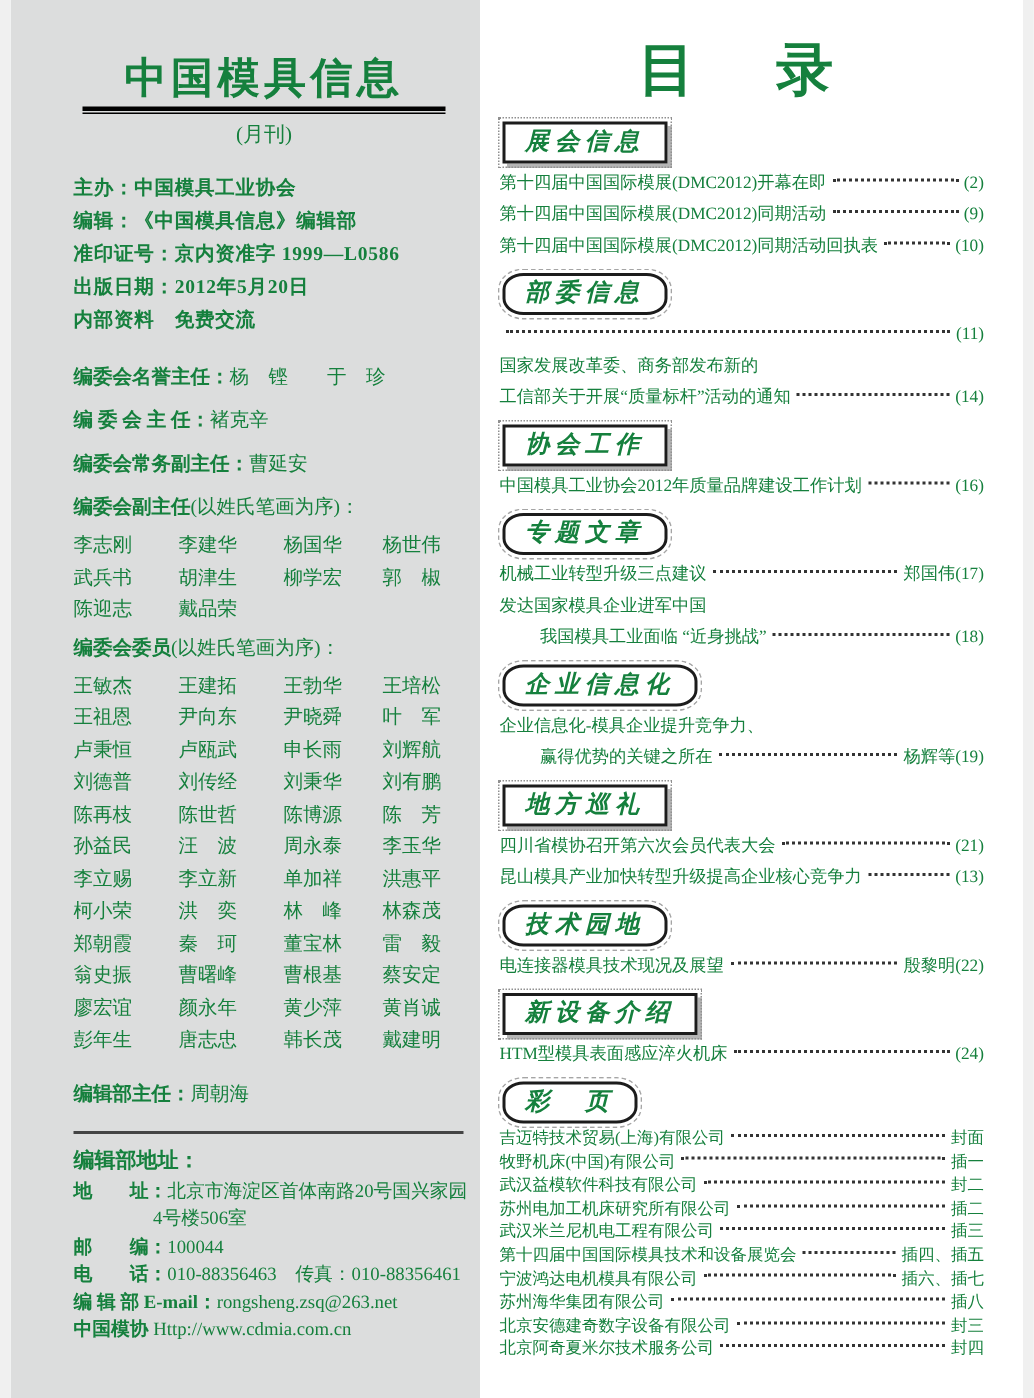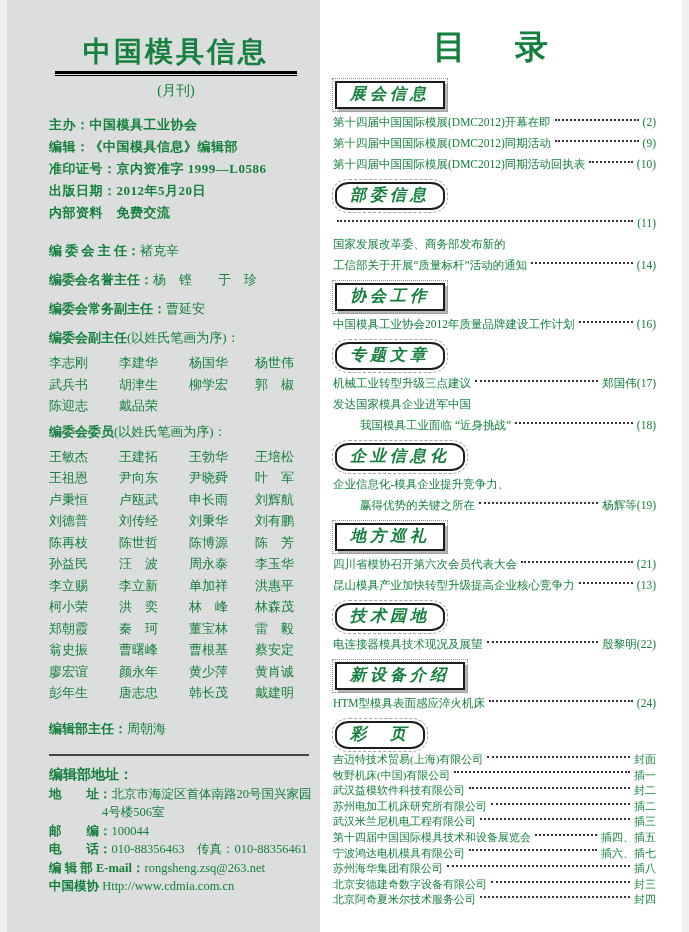--- a/index.html
+++ b/index.html
@@ -41,21 +41,21 @@
   .addr-header { font-size:14px; font-weight:bold; line-height:20px; }
   .addr-line { font-size:12.5px; line-height:18.5px; white-space:nowrap; }
   .addr-line .lbl { font-weight:bold;margin-top:25px; }
   .addr-line.indent { padding-left:53px; }
 
   
   .right { flex:1; height:100%; background:#ffffff; padding:26px 26px 0 13px; }
   .toc-title {
     margin:0 0 6px; text-align:center;
     font-family:"Liberation Sans", sans-serif;
-    font-size:33px; font-weight:bold; line-height:42px; letter-spacing:8px;
+    font-size:38px; font-weight:bold; line-height:42px; letter-spacing:8px;
   }
   .toc-section { display:block; }
   .sec-box { display:inline-block; margin:7px 0 3px 2px; padding:1px 13px 2px; background:#fff; }
   .box-rect {
     border:2px solid #1c1c1c;
     outline:1px dotted #909090; outline-offset:2px;
     box-shadow:3px 3px 0 0 #b5b5b5;
   }
   .box-wavy {
     border:2px solid #1c1c1c; border-radius:14px/11px;
@@ -86,22 +86,22 @@
 
     <div class="info-block" id="info-lines">
         <div class="info-line">主办：中国模具工业协会</div>
         <div class="info-line">编辑：《中国模具信息》编辑部</div>
         <div class="info-line">准印证号：京内资准字 1999—L0586</div>
         <div class="info-line">出版日期：2012年5月20日</div>
         <div class="info-line">内部资料　免费交流</div>
       </div>
 
     <div id="board-rows">
+        <div class="board-row"><span class="lbl">编委会名誉主任：</span><span class="val">杨　铿　　于　珍</span></div>
         <div class="board-row"><span class="lbl">编 委 会 主 任：</span><span class="val">褚克辛</span></div>
-        <div class="board-row"><span class="lbl">编委会名誉主任：</span><span class="val">杨　铿　　于　珍</span></div>
         <div class="board-row"><span class="lbl">编委会常务副主任：</span><span class="val">曹延安</span></div>
       </div>
 
     <div class="grid-header">
       <span class="bold">编委会副主任</span><span>(以姓氏笔画为序)：</span>
     </div>
     <div class="names-grid" id="vice-grid">
         <span class="name">李志刚</span>
         <span class="name">李建华</span>
         <span class="name">杨国华</span>

